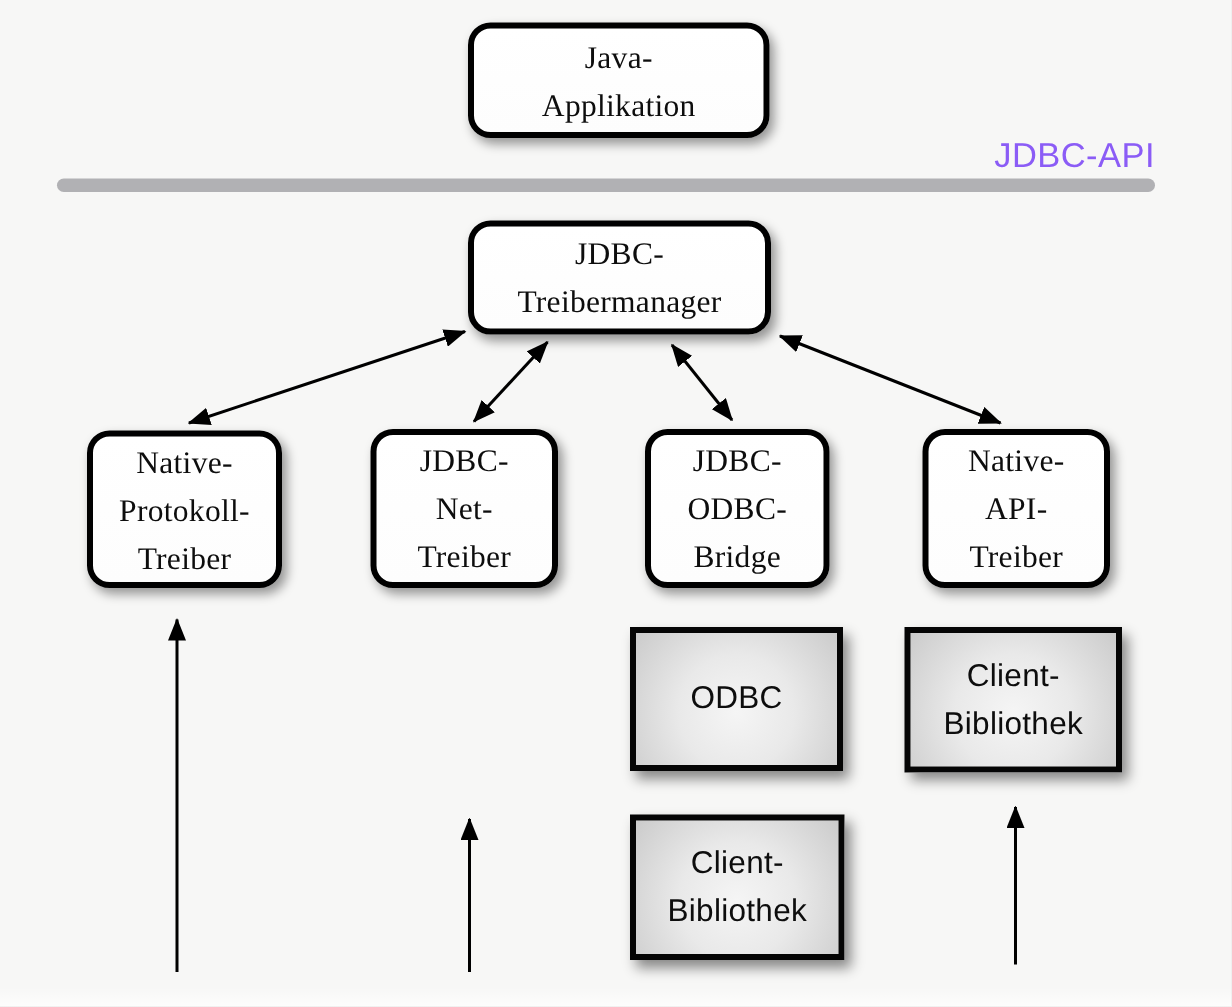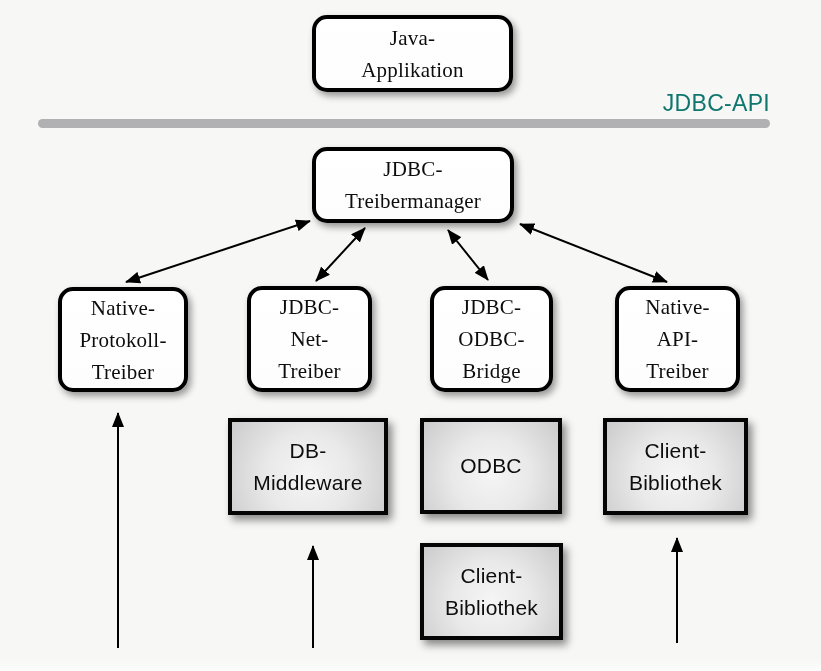--- a/index.html
+++ b/index.html
@@ -52,21 +52,21 @@
     border-radius: 5px;
     background: #b1b1b4;
   }
   .api-label {
     position: absolute;
     left: 600px;
     top: 90px;
     width: 170px;
     text-align: right;
     font-size: 23px;
-    color: #0f766e;
+    color: #8b5cf6;
     letter-spacing: 0.3px;
   }
   svg.connectors {
     position: absolute;
     left: 0;
     top: 0;
     pointer-events: none;
   }
   svg.connectors line {
     stroke: #000000;
@@ -142,24 +142,20 @@
 ODBC-
 Bridge</span>
   </div>
 
   <div class="node white-node" id="n-nativeapi">
     <span class="lbl">Native-
 API-
 Treiber</span>
   </div>
 
-  <div class="node gray-node" id="n-middleware">
-    <span class="lbl">DB-
-Middleware</span>
-  </div>
 
   <div class="node gray-node" id="n-odbc">
     <span class="lbl">ODBC</span>
   </div>
 
   <div class="node gray-node" id="n-clientapi">
     <span class="lbl">Client-
 Bibliothek</span>
   </div>
 

